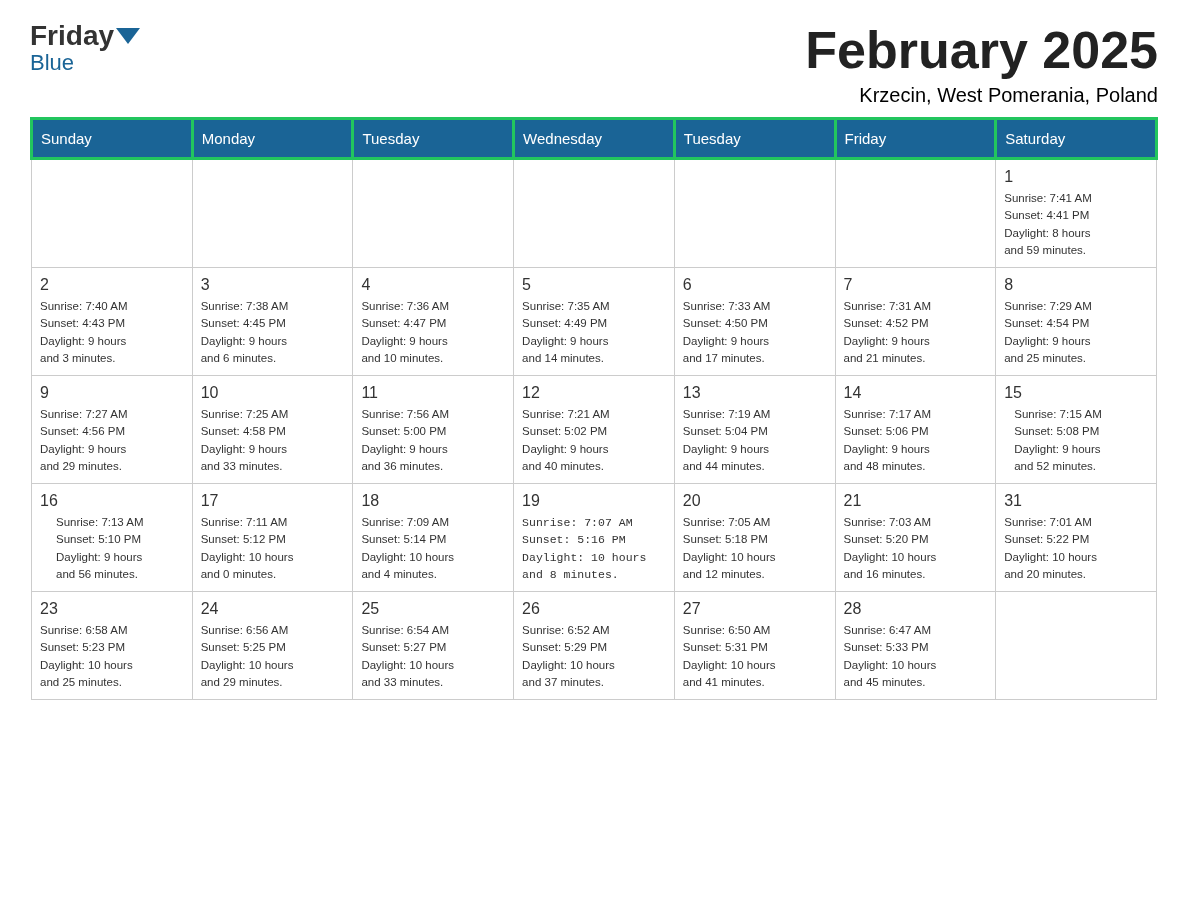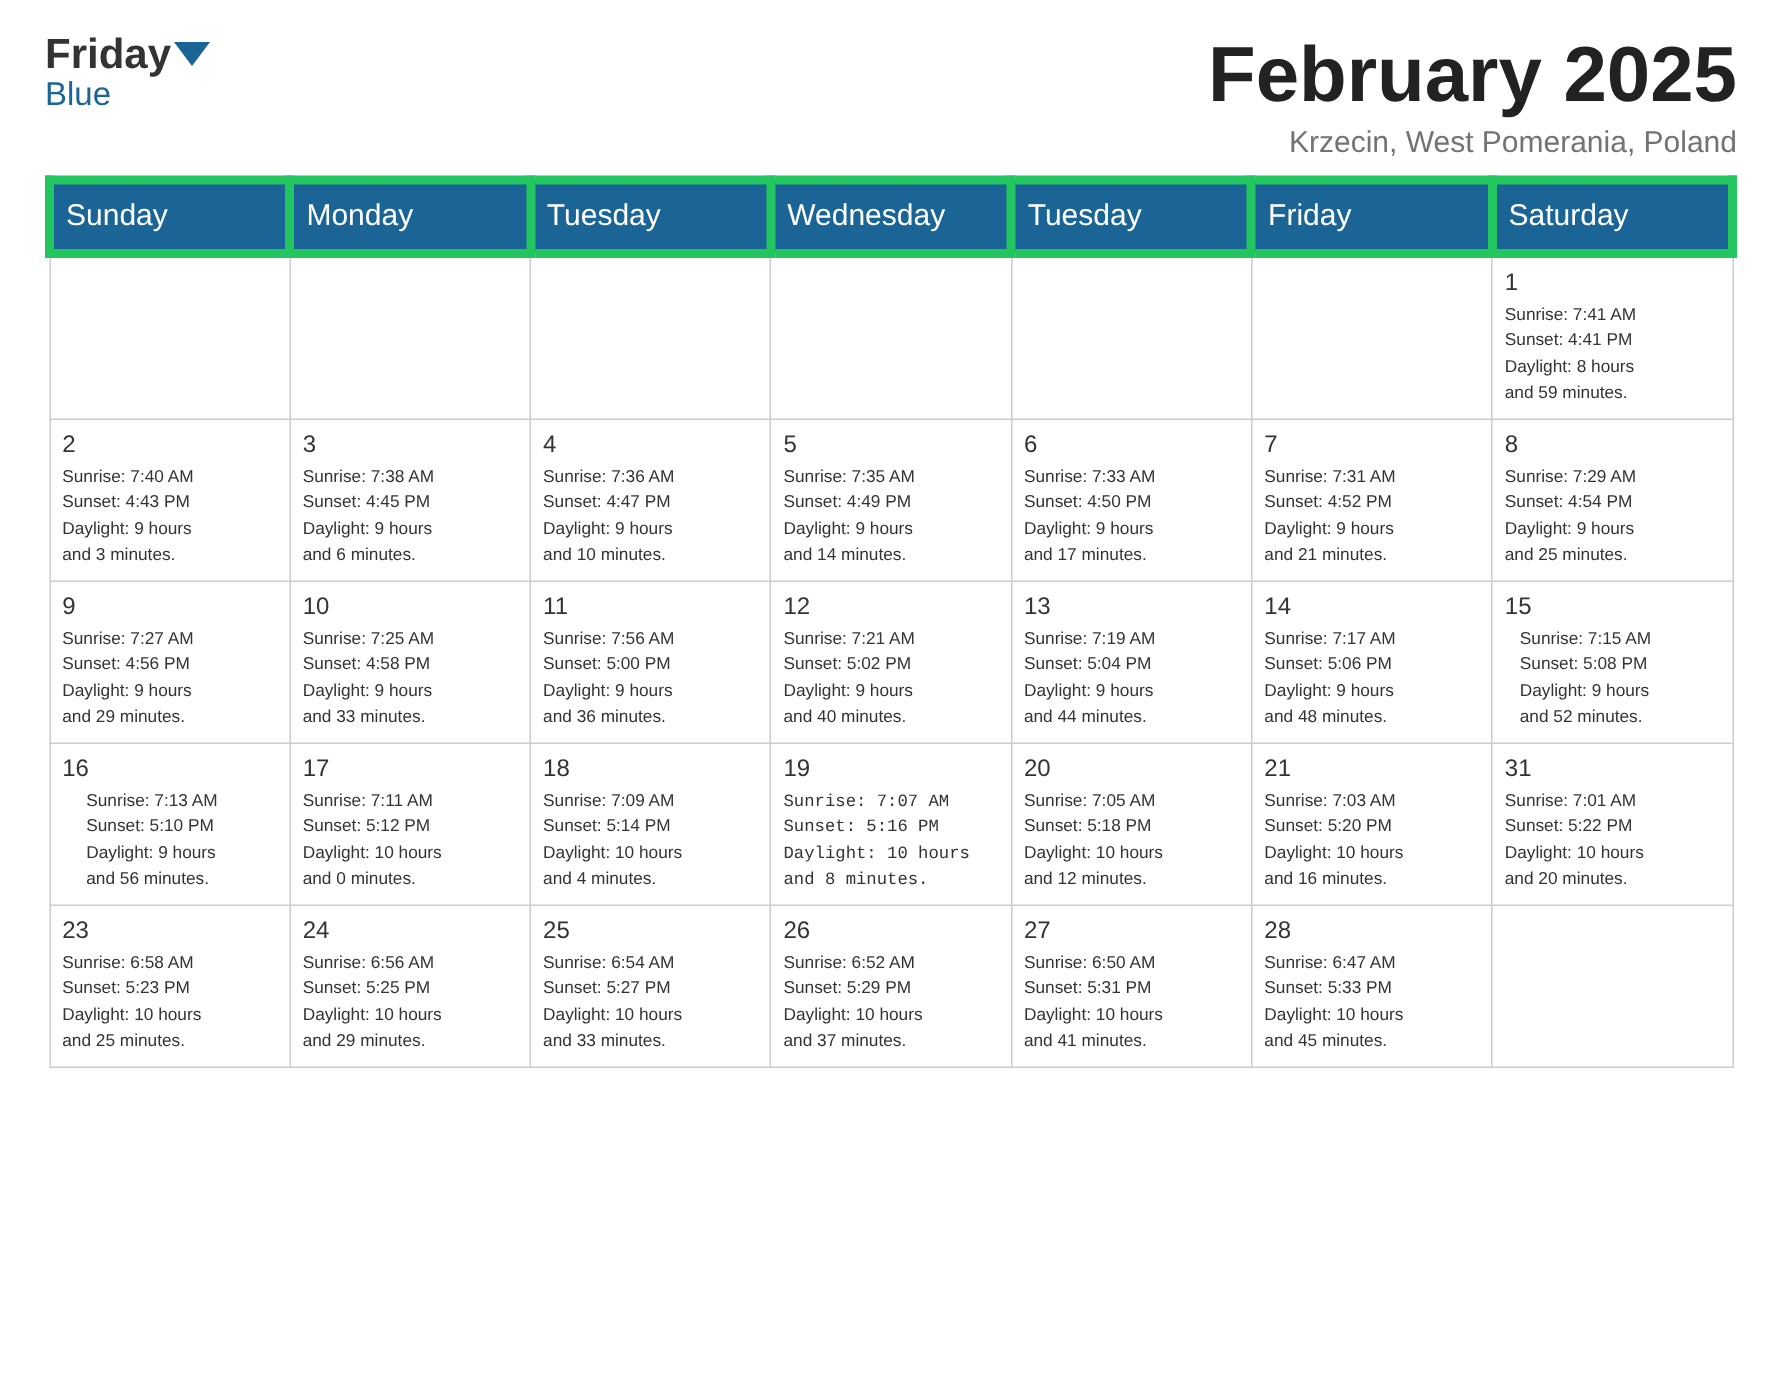--- a/index.html
+++ b/index.html
@@ -50,36 +50,36 @@
     .title-section {
       text-align: right;
     }
     .month-title {
       font-size: 52px;
       font-weight: bold;
       color: #222;
     }
     .location {
       font-size: 20px;
-      color: #737373;
+      color: #000000;
       margin-top: 4px;
     }
     .calendar {
       width: 100%;
       border-collapse: collapse;
       margin-top: 10px;
     }
     .calendar thead th {
       background-color: #1a6496;
       color: #fff;
       padding: 10px 8px;
       text-align: left;
-      font-size: 20px;
+      font-size: 15px;
       font-weight: normal;
-      border: 6px solid #22c55e;
+      border: 3px solid #22c55e;
     }
     .calendar tbody td {
       vertical-align: top;
       border: 1px solid #ccc;
       padding: 8px;
       width: 14.28%;
       min-height: 110px;
       font-size: 12px;
       color: #333;
     }

